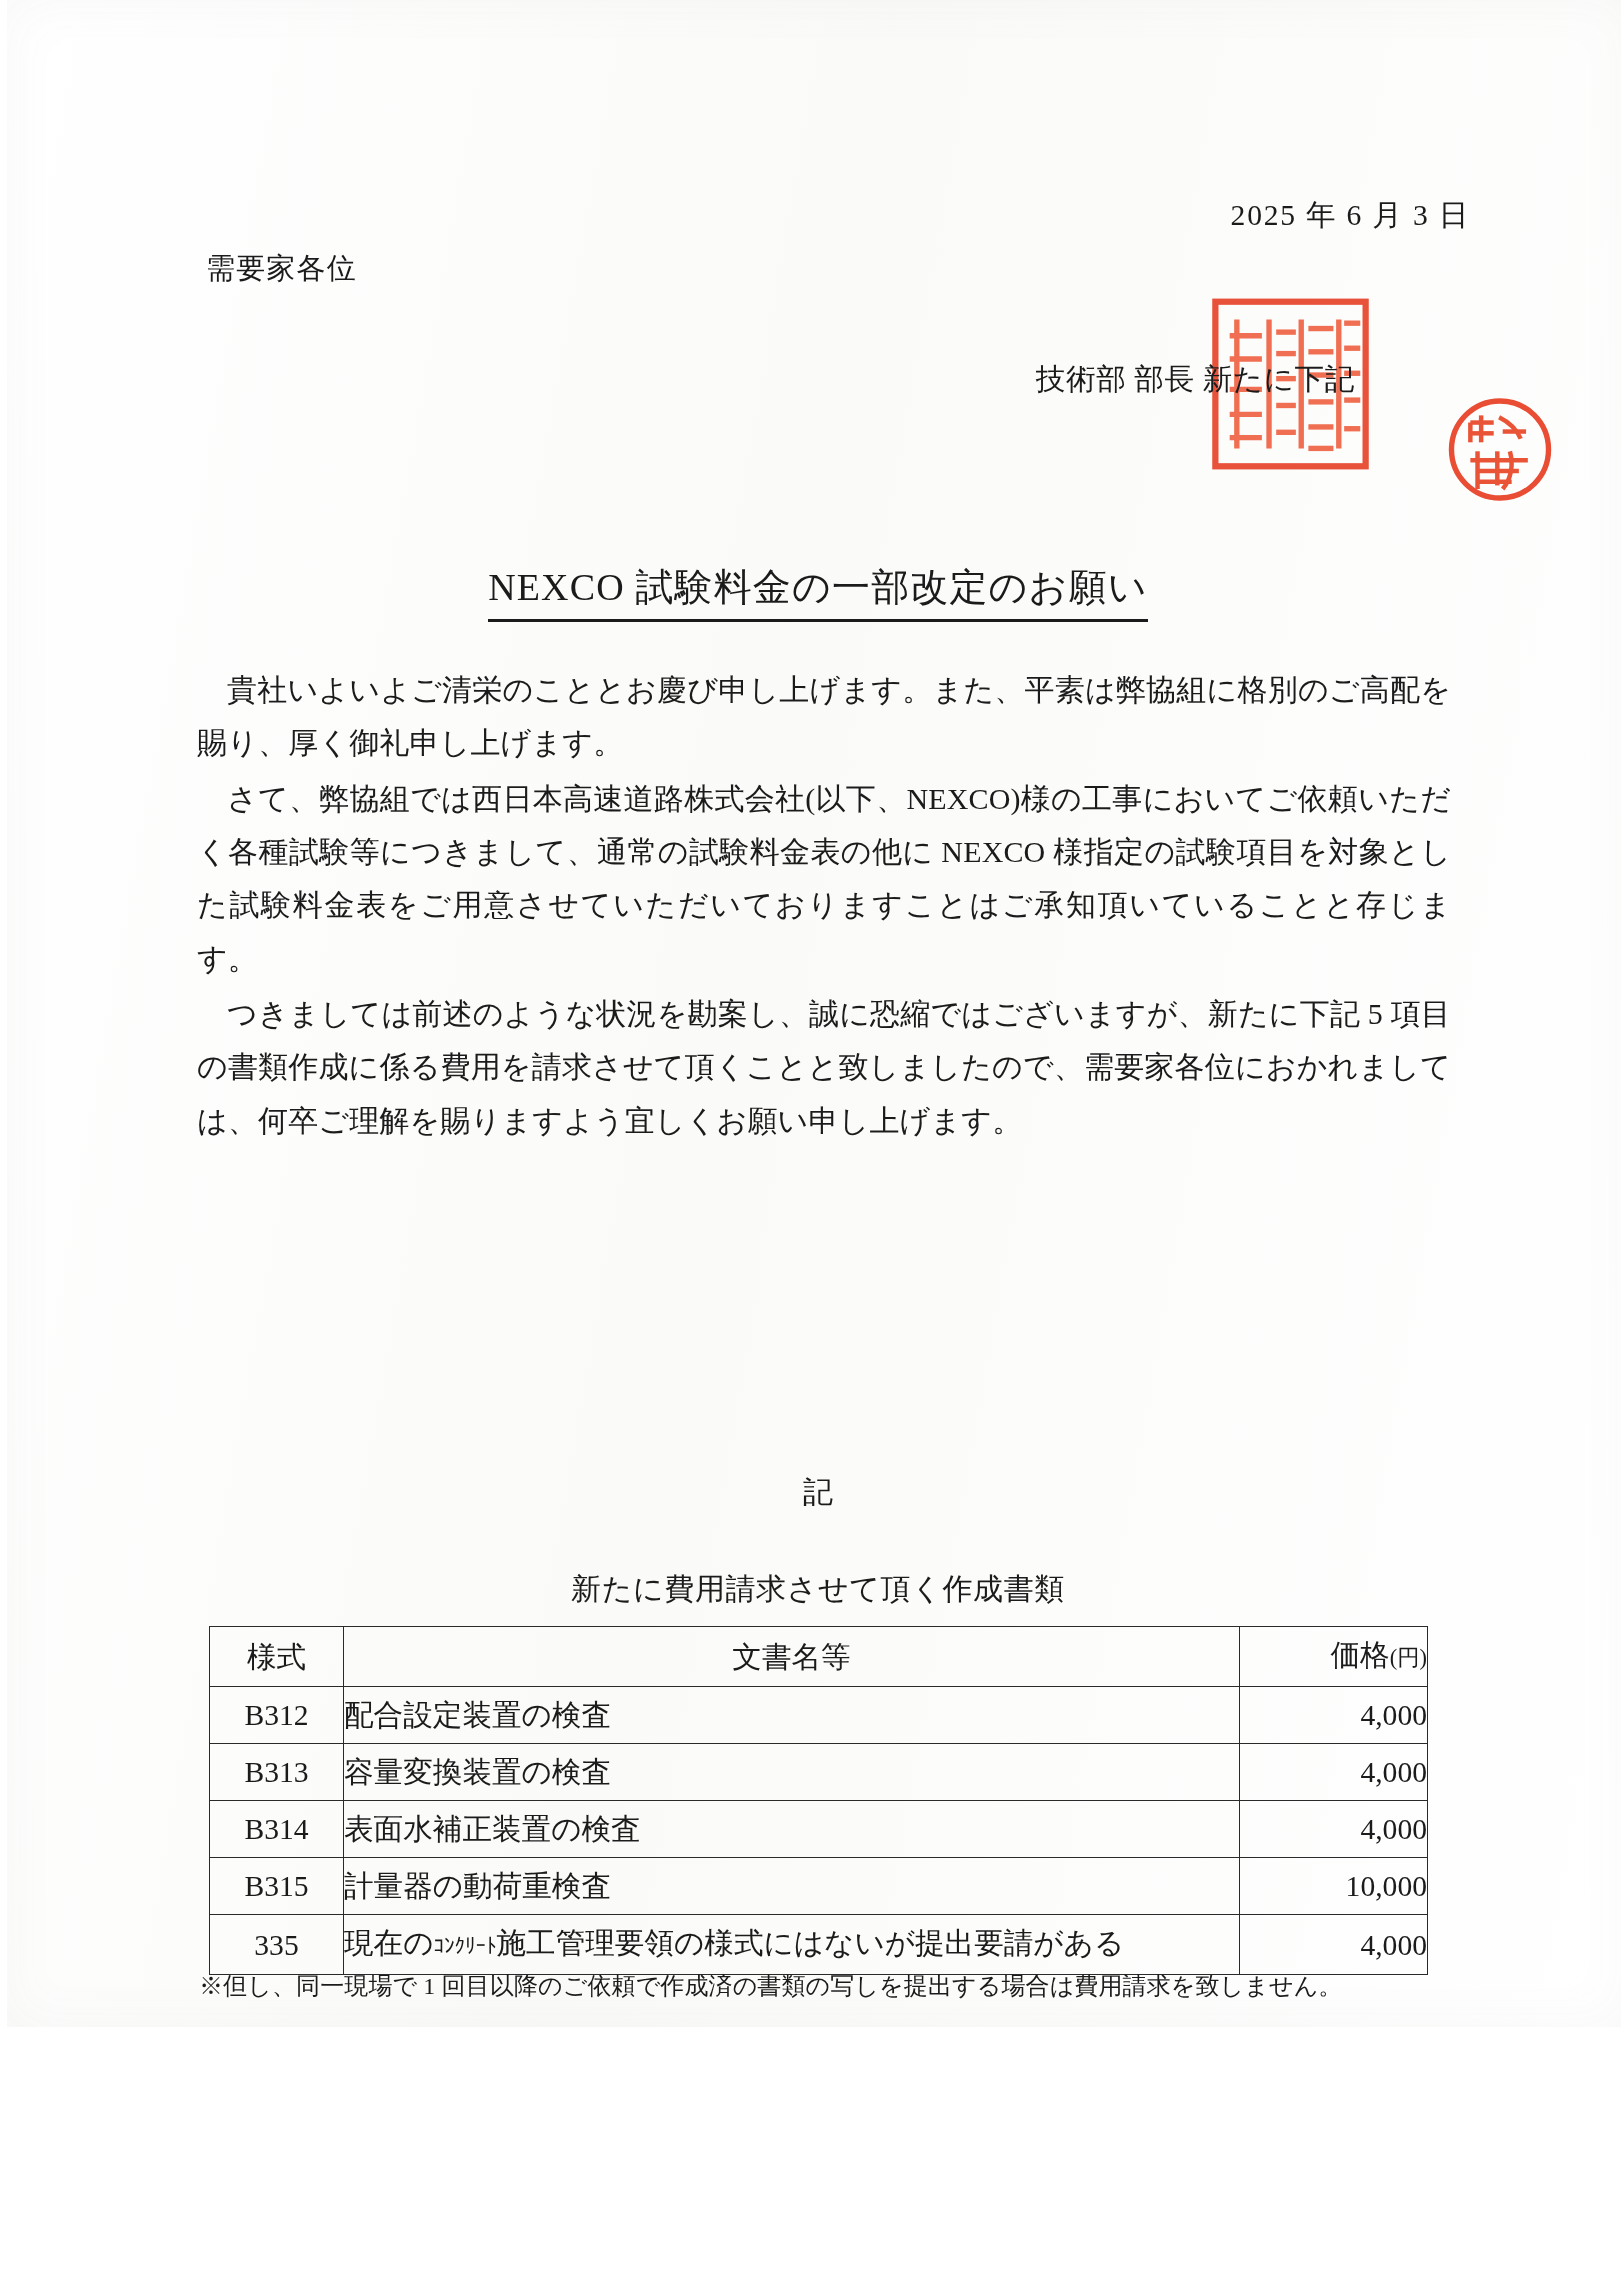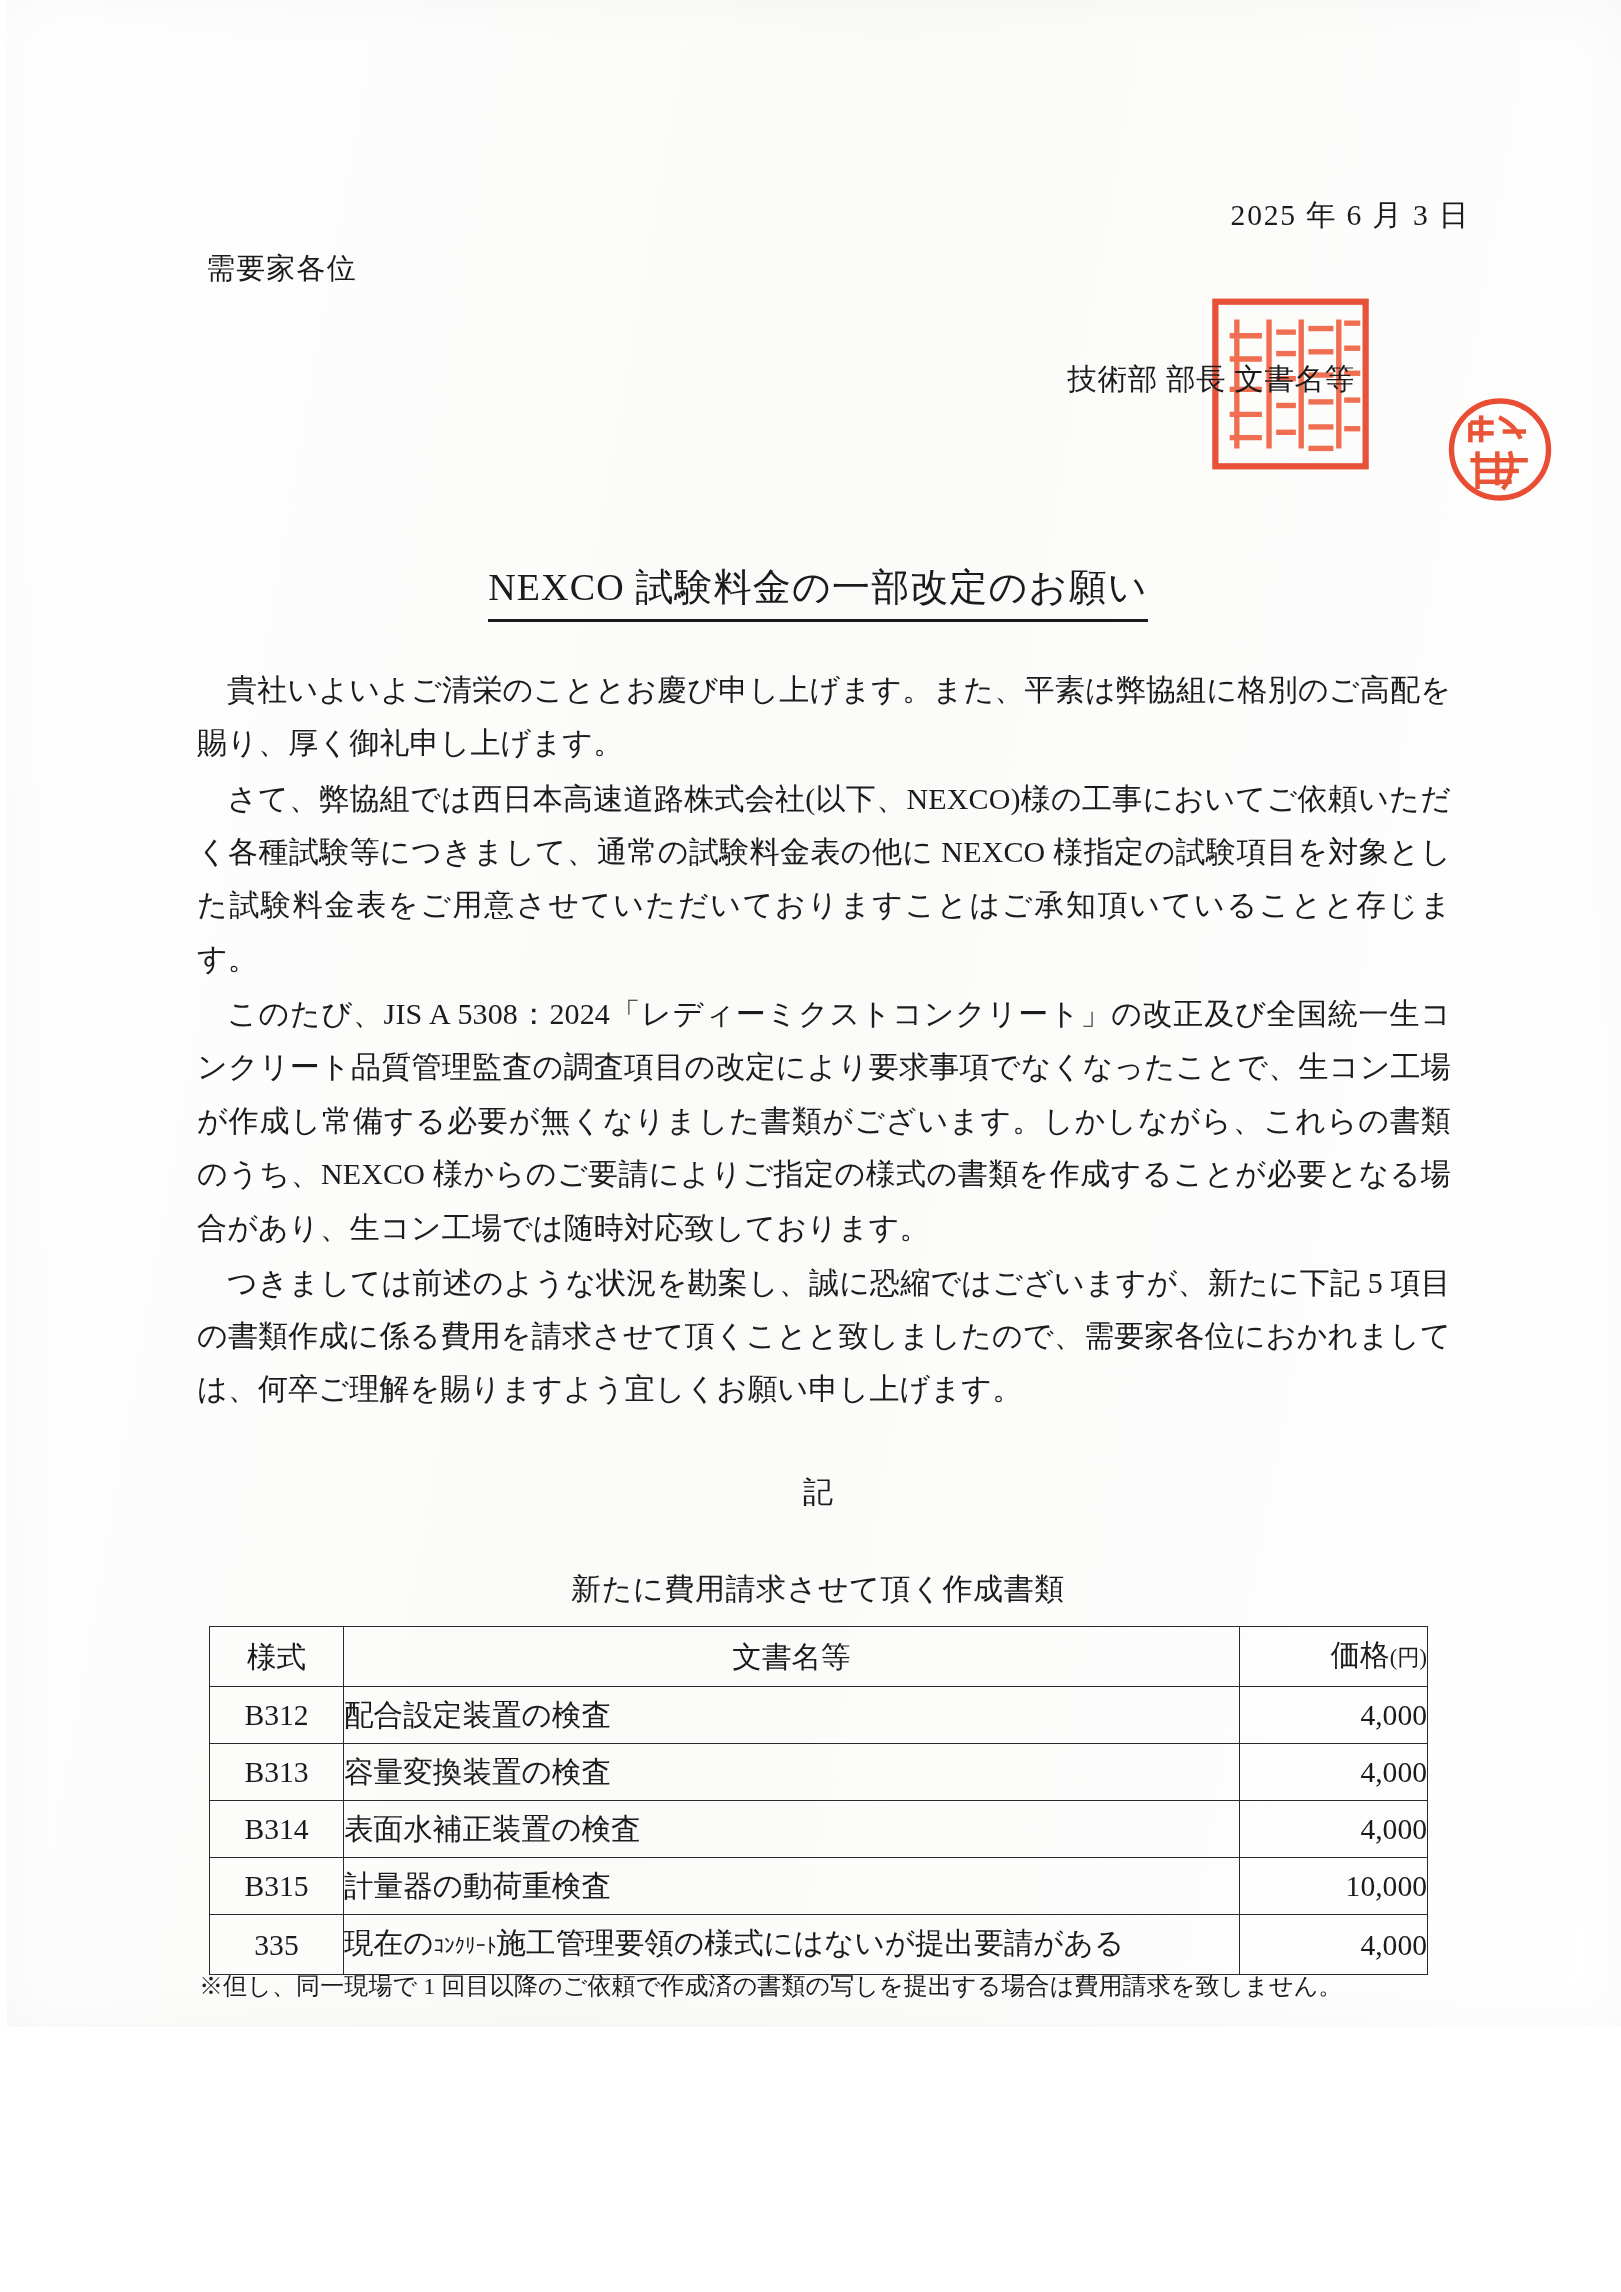--- a/index.html
+++ b/index.html
@@ -235,21 +235,21 @@
       <path d="M110 170 L138 170"></path>
       <path d="M150 30 L168 30"></path>
       <path d="M150 58 L168 58"></path>
       <path d="M150 86 L168 86"></path>
       <path d="M150 116 L168 116"></path>
       <path d="M150 148 L168 148"></path>
     </g>
   </svg>
 
   <div class="sender-block">
-    <div class="sender-line person">技術部 部長 文書名等</div>
+    <div class="sender-line person">技術部 部長 新たに下記</div>
   </div>
 
   <svg class="seal-round" viewBox="0 0 118 128" aria-hidden="true">
     <circle cx="59" cy="64" r="54" fill="none" stroke="#e8442a" stroke-width="6"></circle>
     <g stroke="#ea4b2c" stroke-width="5" fill="none">
       <path d="M26 34 L52 34"></path>
       <path d="M26 34 L26 56"></path>
       <path d="M26 46 L52 46"></path>
       <path d="M38 26 L38 56"></path>
       <path d="M58 28 C70 34 78 42 82 52"></path>
@@ -263,21 +263,20 @@
     </g>
   </svg>
 
   <div class="doc-title">
     <span class="inner">NEXCO 試験料金の一部改定のお願い</span>
   </div>
 
   <div class="body-area">
     <p class="para">貴社いよいよご清栄のこととお慶び申し上げます。また、平素は弊協組に格別のご高配を賜り、厚く御礼申し上げます。</p>
     <p class="para">さて、弊協組では西日本高速道路株式会社(以下、NEXCO)様の工事においてご依頼いただく各種試験等につきまして、通常の試験料金表の他に NEXCO 様指定の試験項目を対象とした試験料金表をご用意させていただいておりますことはご承知頂いていることと存じます。</p>
-    <p class="para">このたび、JIS A 5308：2024「レディーミクストコンクリート」の改正及び全国統一生コンクリート品質管理監査の調査項目の改定により要求事項でなくなったことで、生コン工場が作成し常備する必要が無くなりました書類がございます。しかしながら、これらの書類のうち、NEXCO 様からのご要請によりご指定の様式の書類を作成することが必要となる場合があり、生コン工場では随時対応致しております。</p>
     <p class="para">つきましては前述のような状況を勘案し、誠に恐縮ではございますが、新たに下記 5 項目の書類作成に係る費用を請求させて頂くことと致しましたので、需要家各位におかれましては、何卒ご理解を賜りますよう宜しくお願い申し上げます。</p>
   </div>
 
   <div class="ki">記</div>
 
   <div class="table-caption">新たに費用請求させて頂く作成書類</div>
 
   <div class="doc-table-wrap">
     <table class="doc-table">
       <colgroup>

